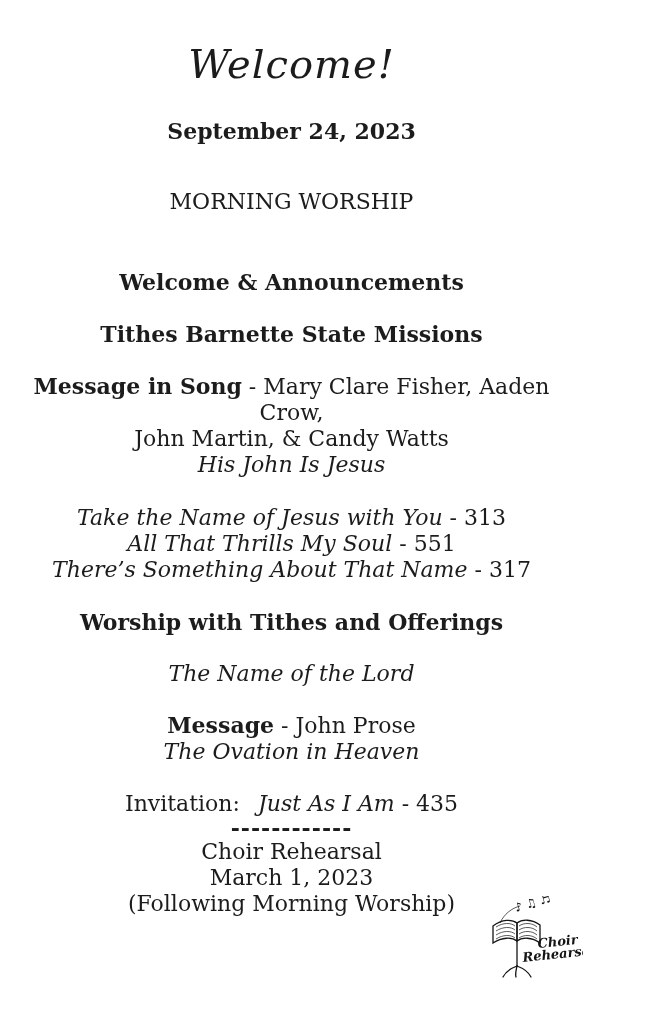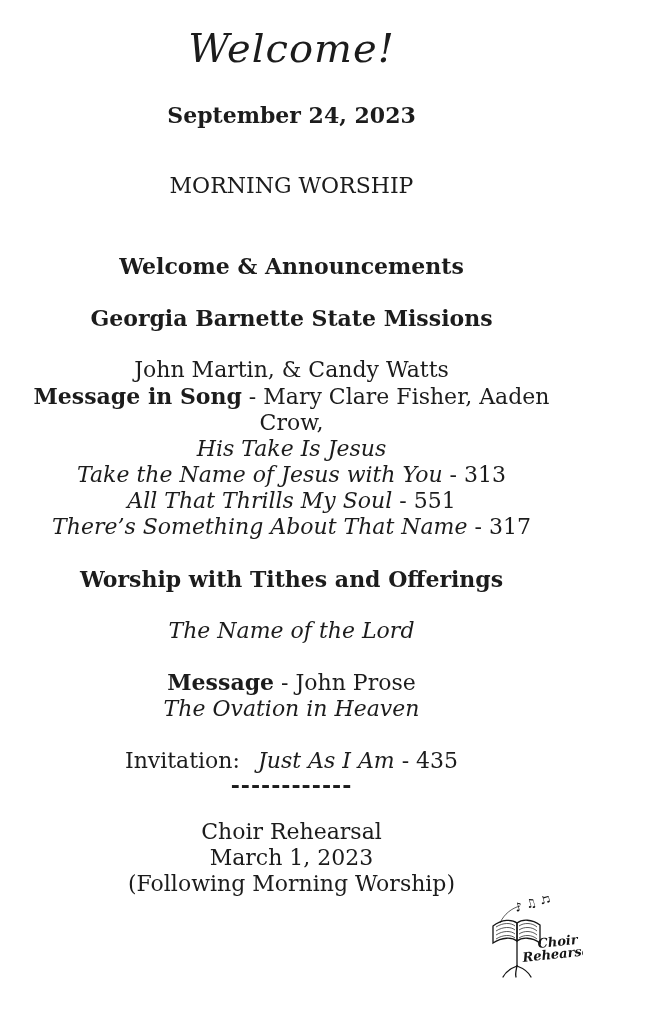--- a/index.html
+++ b/index.html
@@ -1,21 +1,21 @@
 <!DOCTYPE html>
 <html><head>
 <meta charset="utf-8">
 <style>
   html, body { margin: 0; padding: 0; background: #ffffff; }
   .page {
     position: relative;
     width: 583px;
     height: 1022px;
     box-sizing: border-box;
-    padding-top: 24px;
+    padding-top: 40px;
     background: #ffffff;
     color: #1c1c1c;
     font-family: "DejaVu Serif", serif;
     font-size: 22px;
     line-height: 26px;
     text-align: center;
     overflow: hidden;
   }
   .title {
     font-size: 40px;
@@ -24,28 +24,28 @@
     letter-spacing: 1px;
   }
   .bold { font-weight: bold; }
   .italic { font-style: italic; }
   .date      { margin-top: 30px; font-weight: bold; }
   .service   { margin-top: 45px; }
   .blk-welcome   { margin-top: 54px; font-weight: bold; }
   .blk-missions  { margin-top: 26px; font-weight: bold; }
   .blk-song      { margin-top: 26px; }
   .blk-prayer    { margin-top: 27px; font-weight: bold; }
-  .blk-hymns     { }
+  .blk-hymns     { margin-top: 27px; }
   .blk-offerings { margin-top: 26px; font-weight: bold; }
   .blk-children  { margin-top: 25px; }
   .blk-childsong { margin-top: 26px; font-style: italic; }
   .blk-message   { margin-top: 25px; }
   .blk-invite    { margin-top: 26px; }
   .blk-divider   { line-height: 22px; font-weight: bold; letter-spacing: 1px; }
-  .blk-footer    { margin-top: 23px; }
+  .blk-footer    { }
   .invite-song { margin-left: 18px; }
   .clipart {
     position: absolute;
     left: 486px;
     top: 896px;
     width: 110px;
     height: 92px;
   }
   .clipart svg { display: block; }
   .clip-line { stroke: #141414; fill: none; stroke-width: 1.3; stroke-linecap: round; }
@@ -69,26 +69,26 @@
 <div class="page">
 
   <div class="title">Welcome!</div>
 
   <div class="date">September 24, 2023</div>
 
   <div class="service">MORNING WORSHIP</div>
 
   <div class="blk-welcome">Welcome &amp; Announcements</div>
 
-  <div class="blk-missions">Georgia Barnette State Missions</div>
+  <div class="blk-missions">Tithes Barnette State Missions</div>
 
   <div class="blk-song">
+    <div><span class="bold">Message in Song</span><span> - </span><span>Mary Clare Fisher, Aaden Crow,</span></div>
     <div>John Martin, &amp; Candy Watts</div>
-    <div><span class="bold">Message in Song</span><span> - </span><span>Mary Clare Fisher, Aaden Crow,</span></div>
-    <div class="italic">His Take Is Jesus</div>
+    <div class="italic">His John Is Jesus</div>
   </div>
 
 
   <div class="blk-hymns">
     <div><span class="italic">Take the Name of Jesus with You</span><span> - </span><span>313</span></div>
     <div><span class="italic">All That Thrills My Soul</span><span> - </span><span>551</span></div>
     <div><span class="italic">There’s Something About That Name</span><span> - </span><span>317</span></div>
   </div>
 
   <div class="blk-offerings">Worship with Tithes and Offerings</div>

